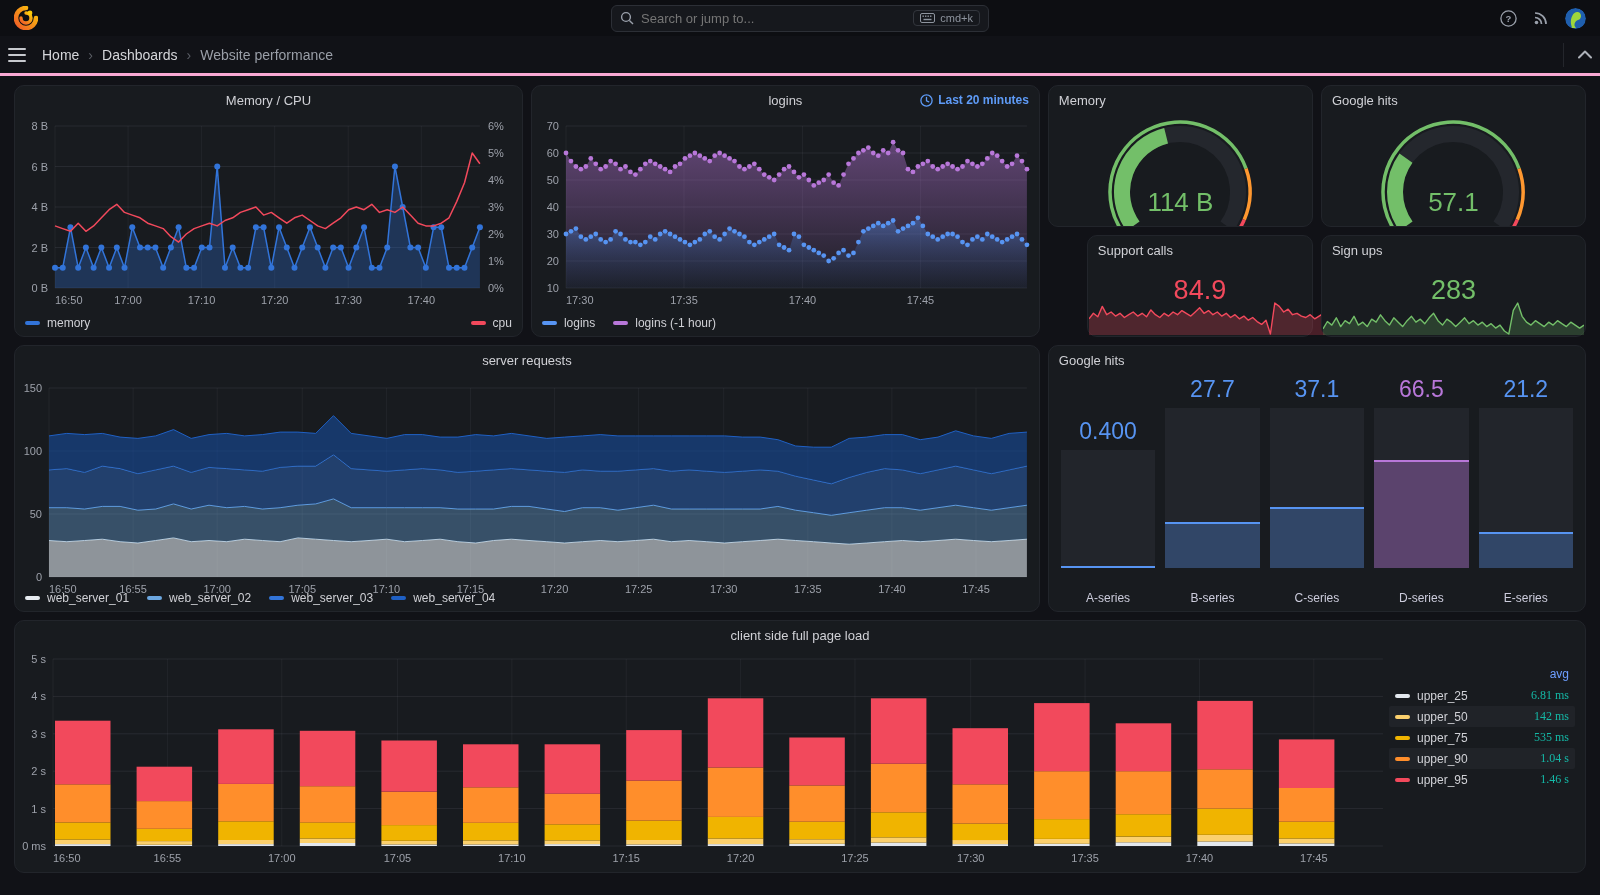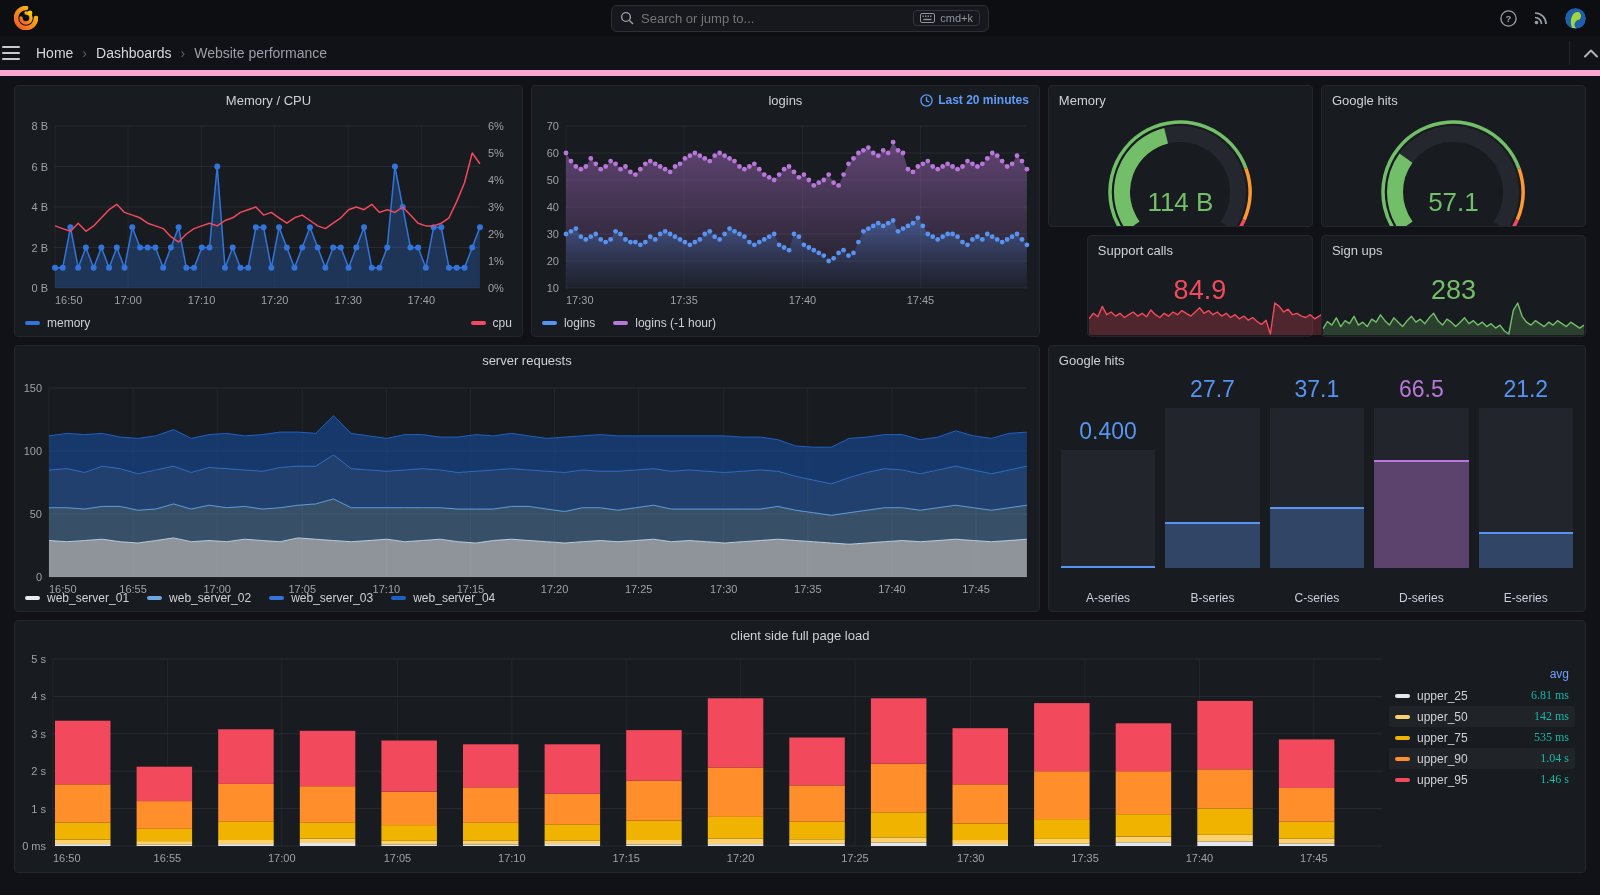--- a/index.html
+++ b/index.html
@@ -15,35 +15,35 @@
     border:1px solid #2c2f36; border-radius:6px; padding:0 8px; color:#8e949e; font-size:13px; }
   .search-box input { flex:1; background:transparent; border:none; outline:none;
     color:#9aa0ab; font-size:13px; font-family:inherit; }
   .kbd { display:flex; align-items:center; gap:5px; border:1px solid #33363d; border-radius:4px;
     padding:1px 6px; font-size:11px; color:#8e949e; }
   .nav-right { margin-left:auto; display:flex; align-items:center; gap:16px; }
   .icon-btn { background:none; border:none; cursor:pointer; display:flex; align-items:center; }
   .avatar { width:21px; height:21px; border-radius:50%; overflow:hidden; cursor:pointer; }
 
   
-  .crumbbar { height:40px; display:flex; align-items:center; padding:0 2px; background:#111217;
-    border-bottom:6px solid #f9a8d4; }
+  .crumbbar { height:40px; display:flex; align-items:center; padding:0 8px; background:#111217;
+    border-bottom:3px solid #f9a8d4; }
   .hamburger { margin-right:16px; }
   .breadcrumb { display:flex; align-items:center; gap:9px; font-size:14px; }
   .breadcrumb a { color:#d5d6da; text-decoration:none; cursor:pointer; }
   .crumb-sep { color:#5b5e66; font-size:14px; }
   .crumb-current { color:#9a9fa8; }
   .crumb-right { margin-left:auto; display:flex; align-items:center; border-left:1px solid #24262c;
     padding-left:14px; height:24px; }
 
   
   .dash { padding:9px 14px 14px; display:grid; gap:8px;
     grid-template-columns: 1.92fr 1.92fr 1fr 1fr;
     grid-template-rows: 142px 102px 267px 253px; }
-  .panel { background:#181b1f; border:1px solid #22252b; border-radius:4px;
+  .panel { background:#181b1f; border:1px solid #22252b; border-radius:10px;
     display:flex; flex-direction:column; position:relative; min-width:0; min-height:0; }
   .p-memcpu { grid-column:1; grid-row:1/3; }
   .p-logins { grid-column:2; grid-row:1/3; }
   .p-gmem   { grid-column:3; grid-row:1; }
   .p-ggoogle{ grid-column:4; grid-row:1; }
   .p-support{ grid-column:3; grid-row:2;margin-left:39px; }
   .p-signups{ grid-column:4; grid-row:2; }
   .p-server { grid-column:1/3; grid-row:3; }
   .p-bars   { grid-column:3/5; grid-row:3; }
   .p-client { grid-column:1/5; grid-row:4; }

